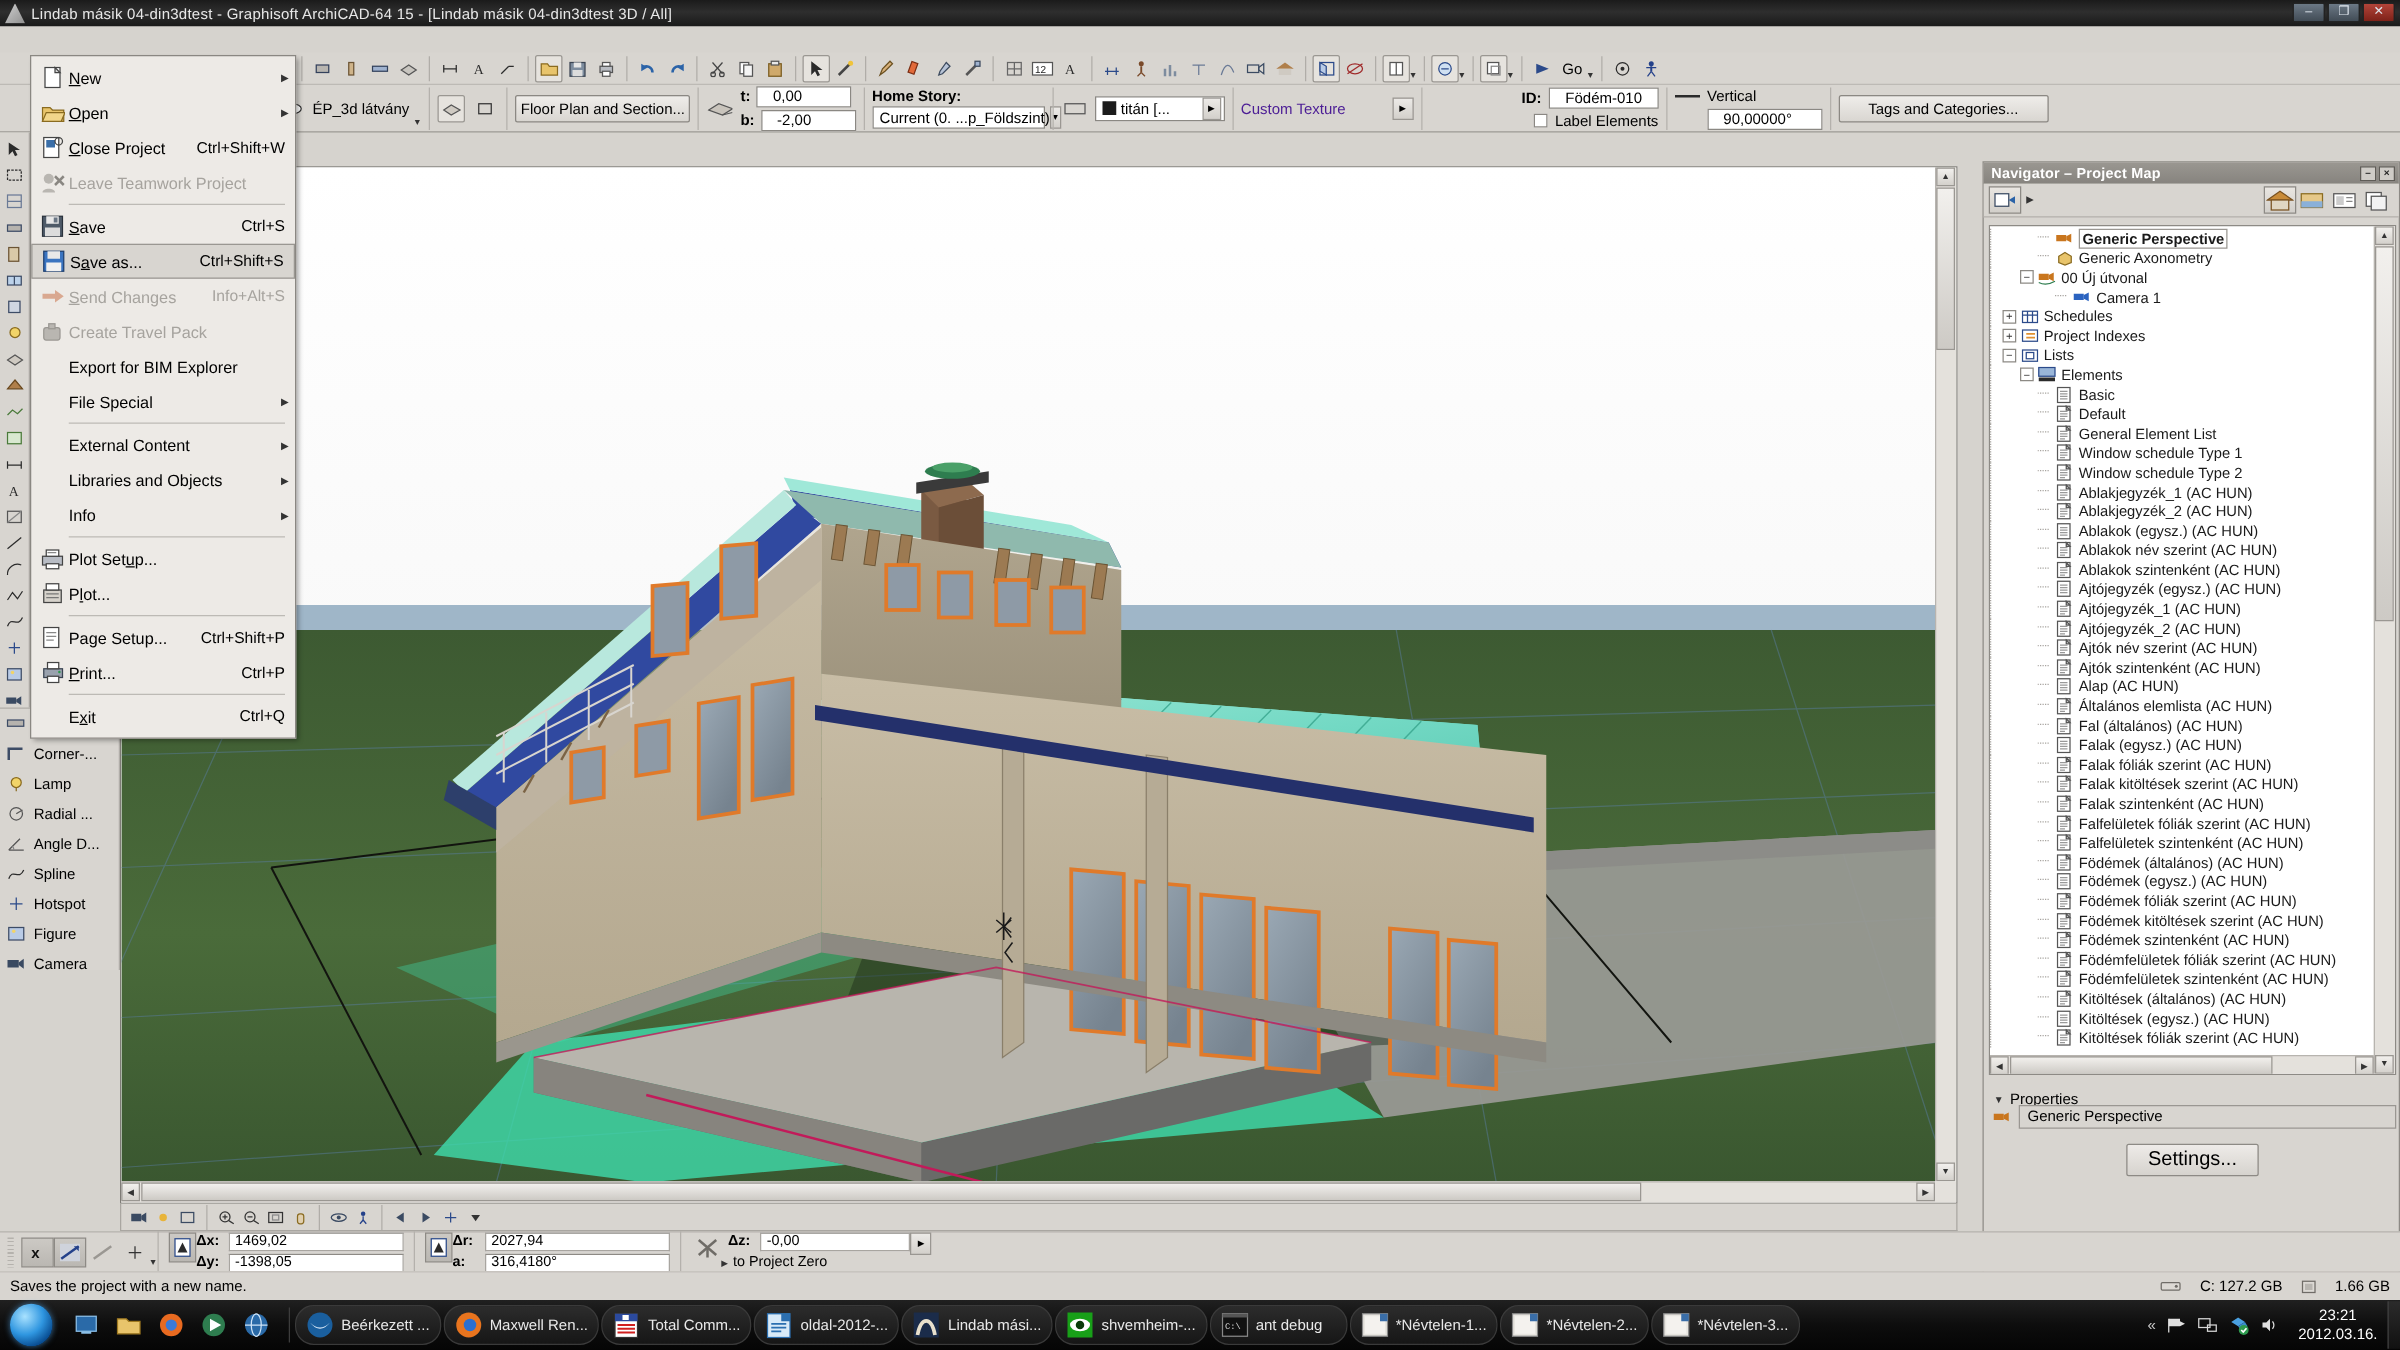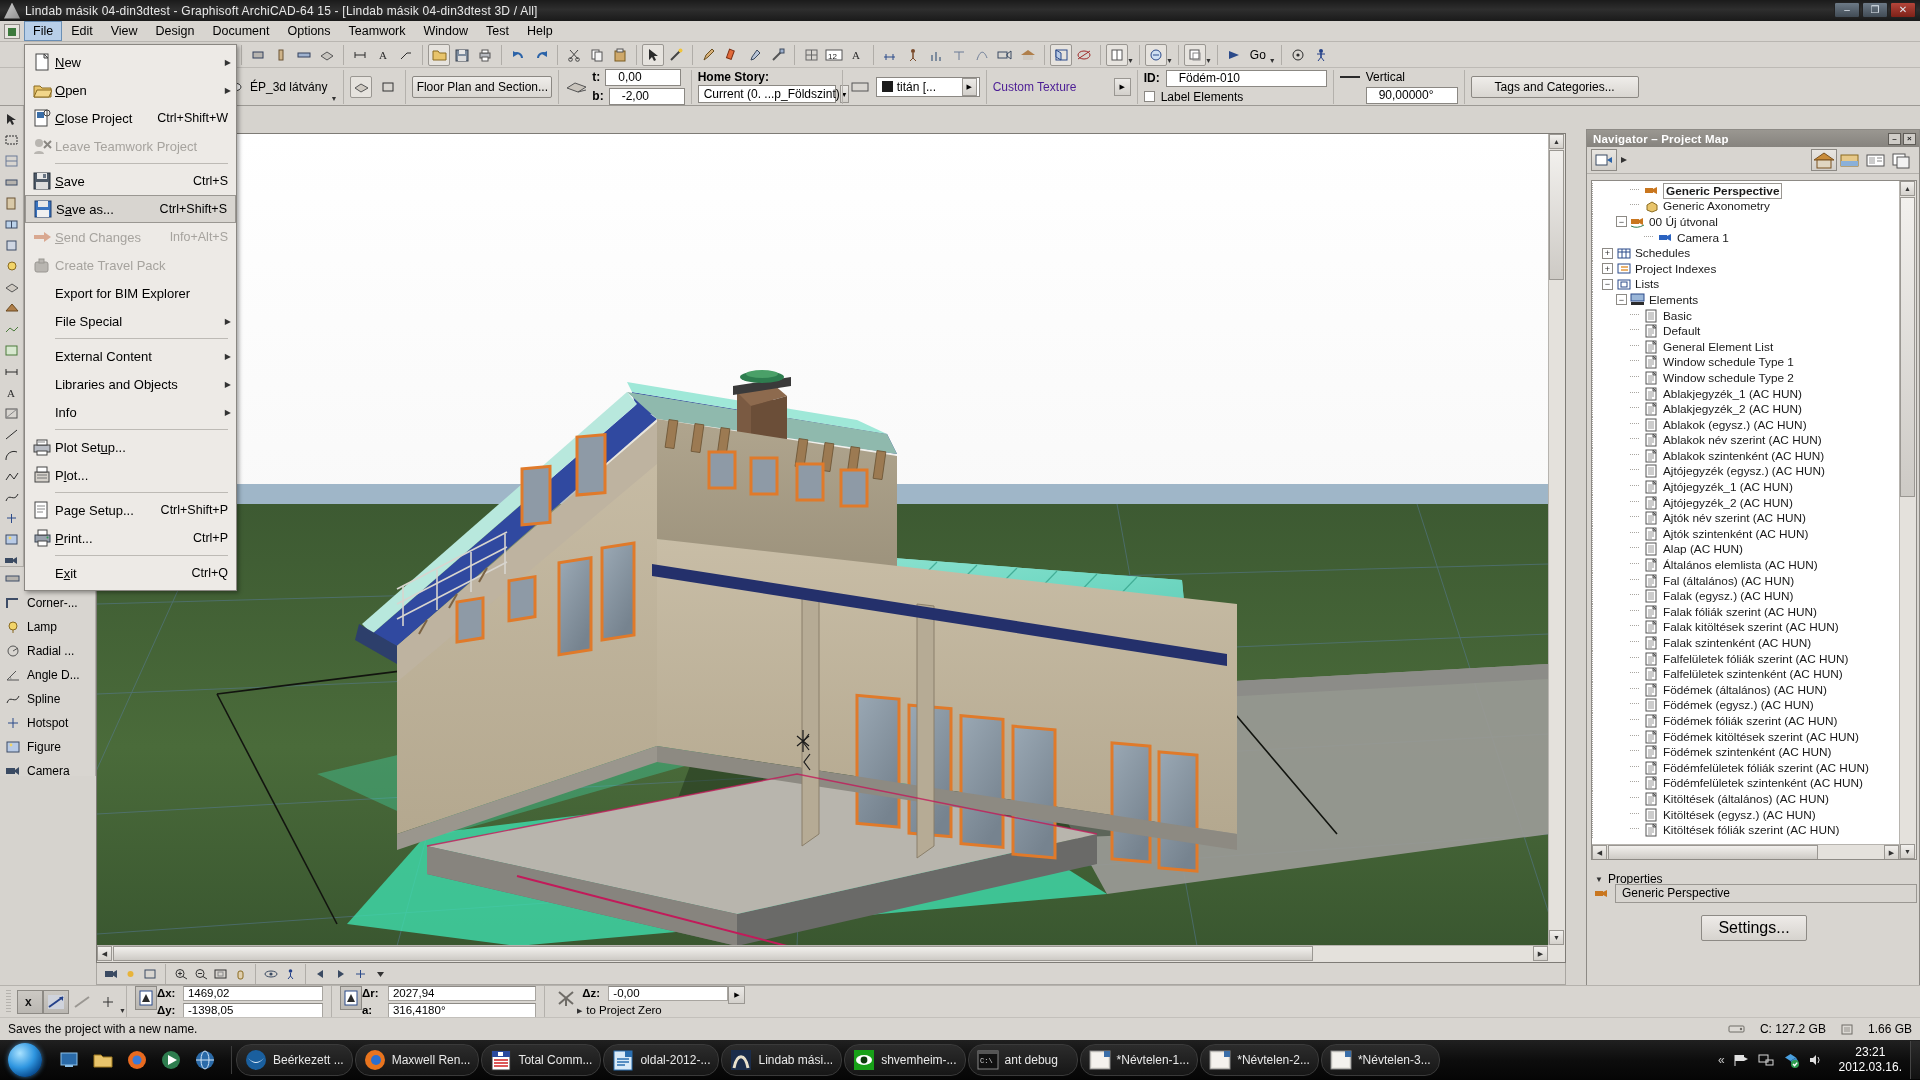--- a/index.html
+++ b/index.html
@@ -281,33 +281,20 @@
   <div class="titlebar">
     <div class="tb-icon"></div>
     <div class="tb-text">Lindab másik 04-din3dtest - Graphisoft ArchiCAD-64 15 - [Lindab másik 04-din3dtest 3D / All]</div>
     <div class="tb-buttons">
       <div class="tb-btn">–</div>
       <div class="tb-btn">❐</div>
       <div class="tb-btn close">✕</div>
     </div>
   </div>
 
-  <div class="menubar">
-    <div class="sys-menu-box"></div>
-    <div class="menuitem active">File</div>
-    <div class="menuitem">Edit</div>
-    <div class="menuitem">View</div>
-    <div class="menuitem">Design</div>
-    <div class="menuitem">Document</div>
-    <div class="menuitem">Options</div>
-    <div class="menuitem">Teamwork</div>
-    <div class="menuitem">Window</div>
-    <div class="menuitem">Test</div>
-    <div class="menuitem">Help</div>
-  </div>
 
   <div class="toolbar-row1">
     <div style="width:186px"></div>
     <div class="tbtn">
         <svg width="14" height="14">
           <polygon points="3,1 3,12 6,9 8,13 10,12 8,8 12,8" fill="#2b2b2b"></polygon>
         </svg>
       </div>
     <div class="tbtn">
         <svg width="14" height="14">
@@ -649,21 +636,21 @@
         <span class="arrow">▶</span>
       </div>
     </div>
     <div class="info-sep"></div>
     <div class="info-cell" style="width:150px;">
       <div class="lbl dim">Custom Texture</div>
       <div class="arrow" style="margin-left:auto;width:17px;height:18px;background:linear-gradient(180deg,#eceae7,#d3d0cb);border:1px solid #9a9792;display:flex;align-items:center;justify-content:center;font-size:7px;">▶</div>
     </div>
     <div class="info-sep"></div>
     <div class="info-cell" style="width:195px;">
-      <div style="display:flex;flex-direction:column;gap:3px;width:100%;">
+      <div style="display:flex;flex-direction:column;gap:3px;width:100%;align-items:flex-end;">
         <div style="display:flex;align-items:center;gap:6px;">
           <span class="lbl bold">ID:</span>
           <span class="txtfield" style="flex:1;">Födém-010</span>
         </div>
         <div style="display:flex;align-items:center;gap:6px;">
           <span style="width:11px;height:11px;border:1px solid #8b8883;background:#fff;display:inline-block;"></span>
           <span class="lbl">Label Elements</span>
         </div>
       </div>
     </div>

